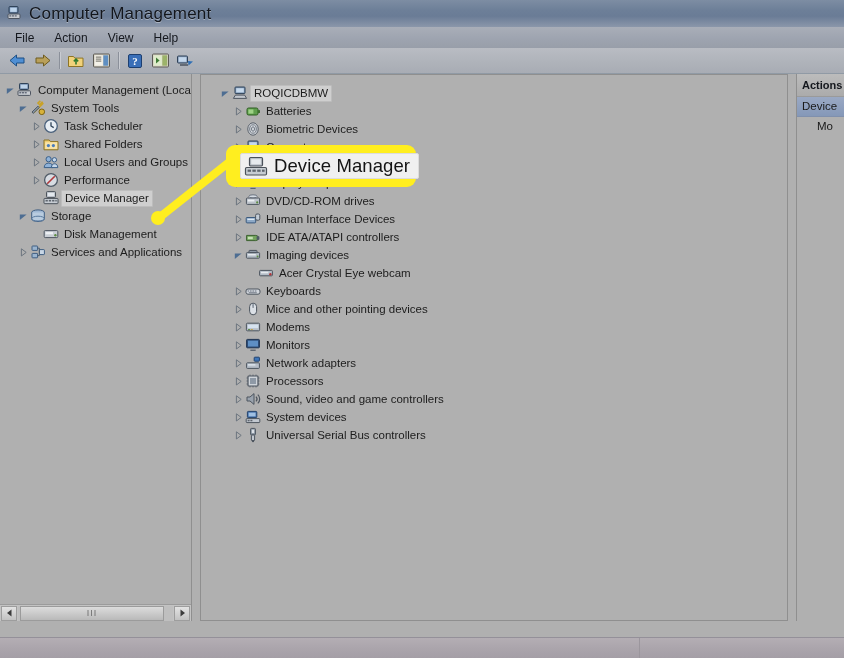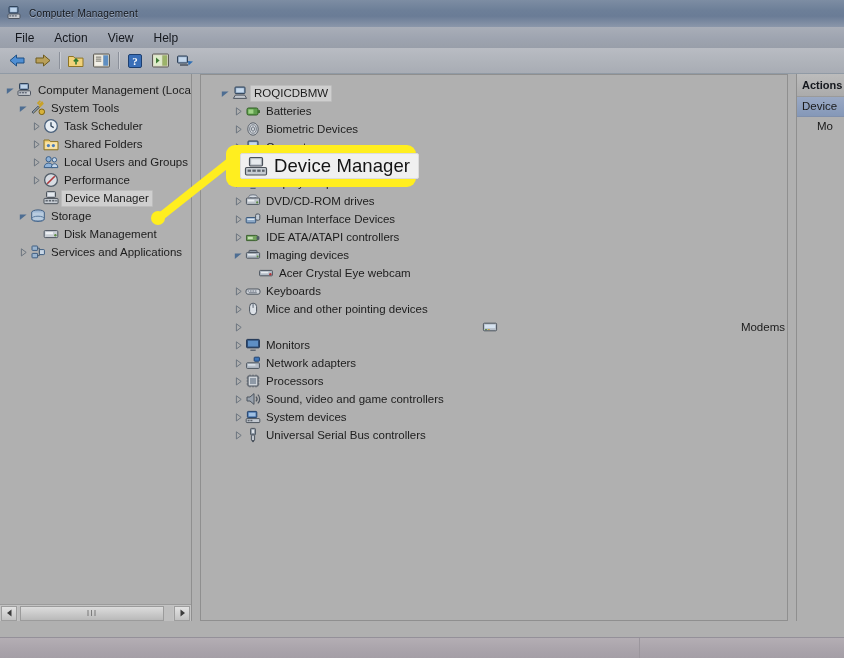--- a/index.html
+++ b/index.html
@@ -14,21 +14,21 @@
 
   
   .titlebar{
     position:absolute;left:0;top:0;width:844px;height:27px;
     background:linear-gradient(180deg,#7d8da3 0%,#6d7f98 38%,#6a7c96 60%,#8b97aa 100%);
     border-bottom:1px solid #7e8a9b;
     display:flex;align-items:center;
   }
   .titlebar .tb-icon{margin-left:7px;margin-right:7px;flex:0 0 auto;}
   .titlebar .tb-text{
-    font-size:10px;color:#13161c;letter-spacing:.2px;
+    font-size:17px;color:#13161c;letter-spacing:.2px;
     text-shadow:0 1px 0 rgba(255,255,255,.35);
   }
 
   
   .menubar{
     position:absolute;left:0;top:27px;width:844px;height:21px;
     background:linear-gradient(180deg,#a9aeb8 0%,#9ea4b0 55%,#989ea9 100%);
     display:flex;align-items:center;border-bottom:1px solid #8e949f;
   }
   .menuitem{
@@ -580,21 +580,21 @@
           </span>
           <span class="ticon">
             <svg width="16" height="16" viewBox="0 0 16 16">
               <rect x="4.6" y="2.2" width="7" height="11.6" rx="3.5" fill="#dbe0e6" stroke="#4c545e"></rect>
               <path d="M8.1 2.2 V7" stroke="#6d757f"></path>
               <rect x="7.3" y="3.4" width="1.6" height="2.4" rx=".7" fill="#8d98a5"></rect>
             </svg>
           </span>
           <span class="tlabel">Mice and other pointing devices</span>
         </div>
-        <div class="trow" style="padding-left: 25px; justify-content: space-between;">
+        <div class="trow" style="padding-left: 25px;">
           <span class="tarrow">
             <svg width="9" height="9" viewBox="0 0 9 9">
               <path d="M2.4 0.8 L7.2 4.4 L2.4 8 Z" fill="none" stroke="#6c757f" stroke-width="1"></path>
             </svg>
           </span>
           <span class="ticon">
             <svg width="16" height="16" viewBox="0 0 16 16">
               <rect x="1.4" y="4.2" width="13.2" height="7.6" rx="1" fill="#b6bec8" stroke="#4c545e"></rect>
               <rect x="2.8" y="5.6" width="10.4" height="3.6" fill="#d5e2ef"></rect>
               <rect x="3" y="10.1" width="2" height="1" fill="#5d8c45"></rect>

